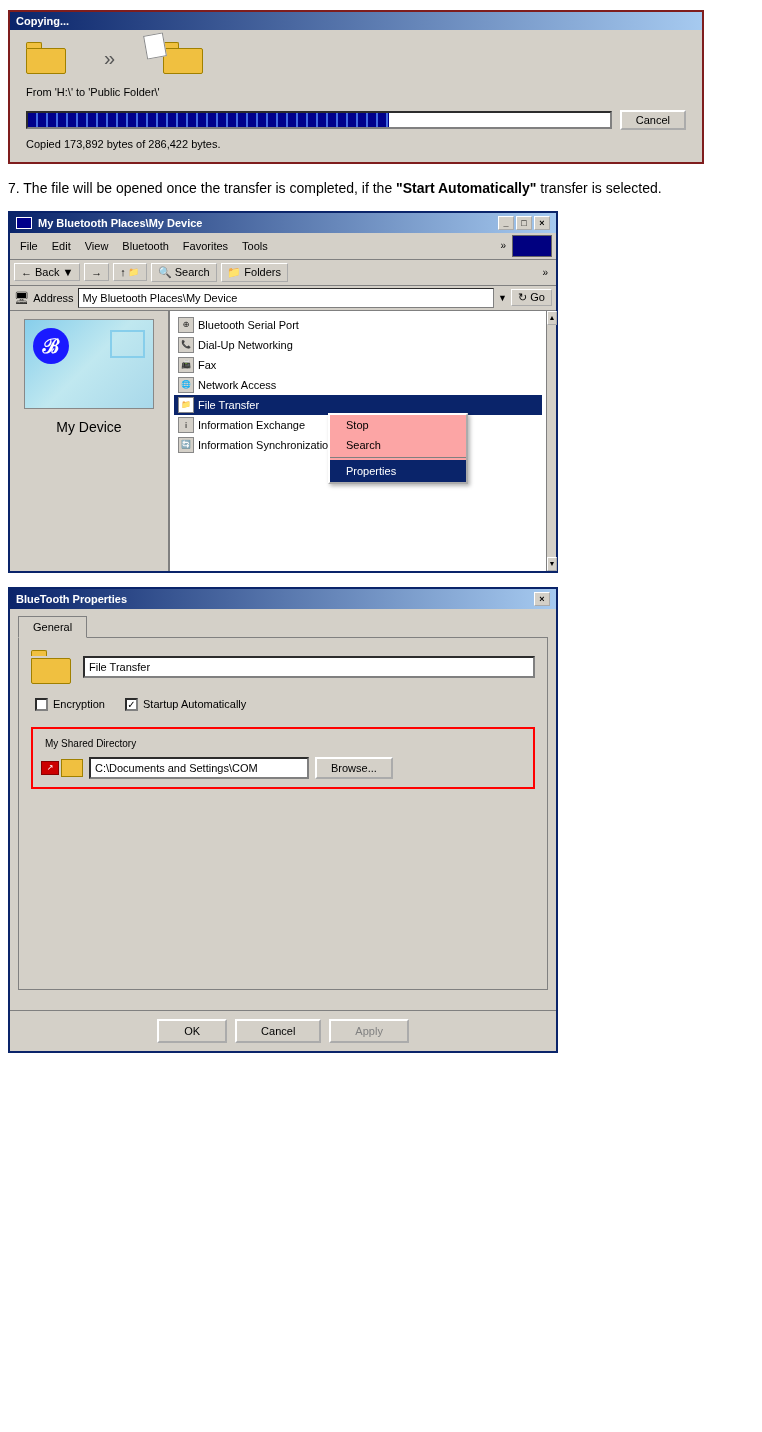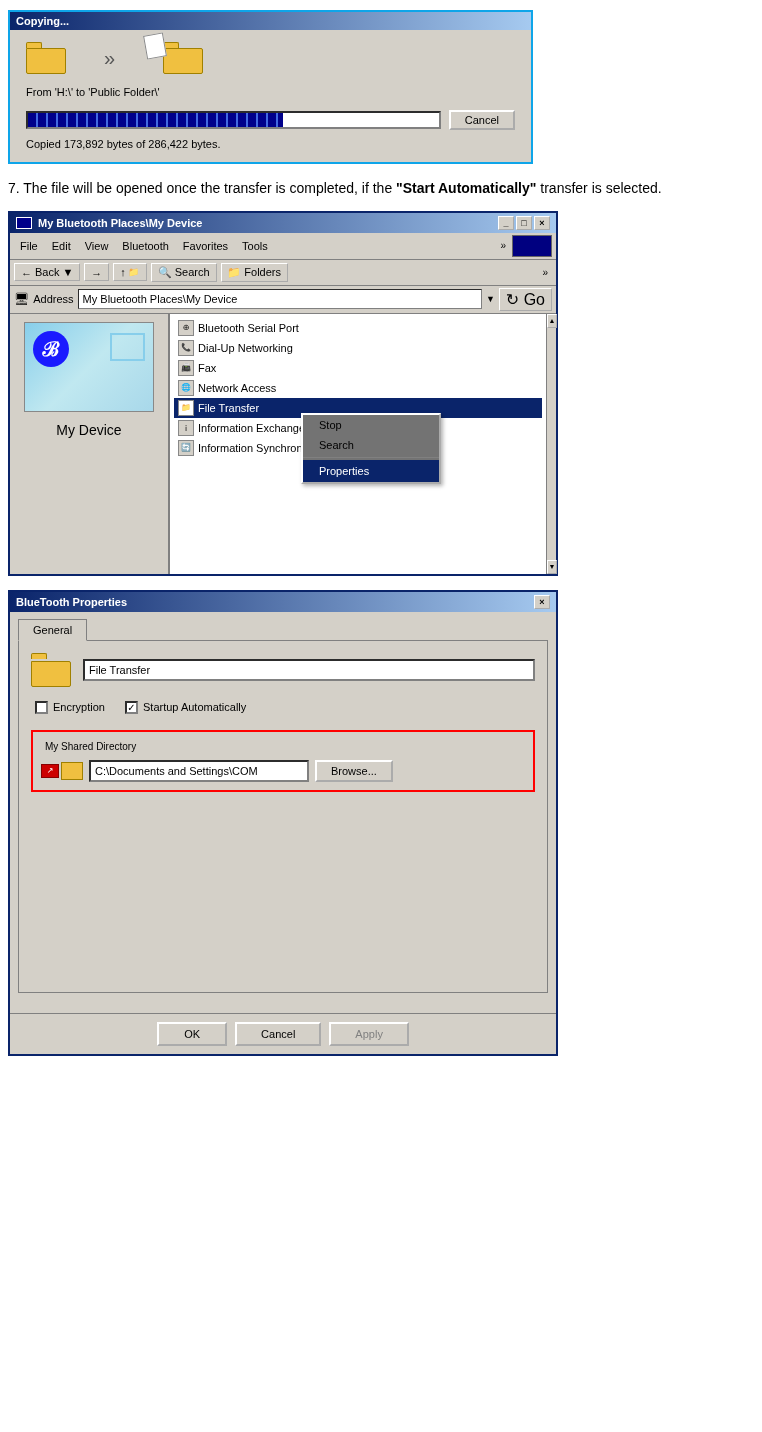--- a/index.html
+++ b/index.html
@@ -8,22 +8,22 @@
       font-size: 11px;
       background: #fff;
       width: 762px;
       min-height: 1432px;
       padding: 10px 8px;
       color: #000;
     }
 
     
     .copying-dialog {
-      border: 2px solid #0ea5e9;
-      width: 525px;
+      border: 2px solid #7f1d1d;
+      width: 696px;
       background: #d4d0c8;
       margin-bottom: 12px;
     }
     .dialog-titlebar {
       background: linear-gradient(to right, #0a246a, #a6caf0);
       color: #fff;
       font-weight: bold;
       padding: 3px 6px;
       font-size: 11px;
       display: flex;
@@ -198,21 +198,21 @@
       border: 1px inset #808080;
       background: #fff;
       padding: 1px 4px;
       font-size: 11px;
       height: 20px;
     }
     .address-go {
       background: #d4d0c8;
       border: 1px outset #fff;
       padding: 1px 6px;
-      font-size: 16px;
+      font-size: 11px;
       cursor: pointer;
     }
     .browser-content {
       display: flex;
       height: 260px;
     }
     .left-pane {
       width: 160px;
       border-right: 2px inset #808080;
       background: #d4d0c8;
@@ -272,25 +272,25 @@
       border: 1px solid #888;
       display: flex;
       align-items: center;
       justify-content: center;
       font-size: 8px;
     }
 
     
     .context-menu {
       position: absolute;
-      background: #737373;
+      background: #fca5a5;
       border: 2px outset #fff;
       box-shadow: 2px 2px 4px rgba(0,0,0,0.3);
       width: 140px;
-      left: 291px;
+      left: 318px;
       top: 200px;
       z-index: 10;
     }
     .context-menu-item {
       padding: 4px 16px;
       font-size: 11px;
       cursor: pointer;
     }
     .context-menu-item-selected {
       background: #0a246a;

